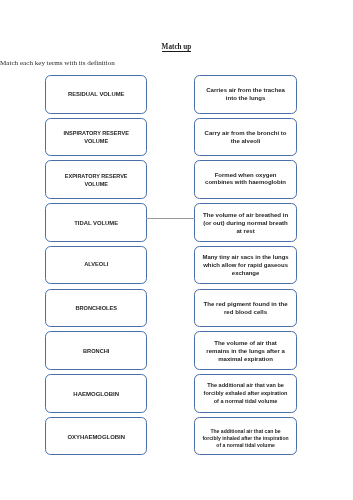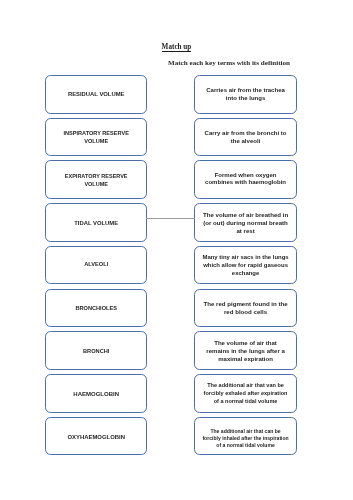--- a/index.html
+++ b/index.html
@@ -5,22 +5,22 @@
   html,body{margin:0;padding:0;}
   body{width:353px;height:500px;background:#ffffff;overflow:hidden;
        font-family:"Liberation Sans",sans-serif;}
   .page{position:relative;width:353px;height:500px;
         transform:translateZ(0);will-change:opacity;}
   .title{position:absolute;left:0;width:353px;text-align:center;
          font-family:"Liberation Serif",serif;font-weight:700;color:rgba(28,28,28,0.99);
          top:43.2px;font-size:7.2px;line-height:8px;}
   .title u{text-decoration:none;}
   .title-rule{position:absolute;height:1px;background:#1c1c1c;top:50.6px;}
-  .subtitle{position:absolute;left:0;width:290px;text-align:right;
-            font-family:"Liberation Serif",serif;font-weight:700;color:rgba(39,39,39,0.99);
+  .subtitle{position:absolute;left:0;width:290px;text-align:left;
+            font-family:"Liberation Serif",serif;font-weight:400;color:rgba(39,39,39,0.99);
             top:59px;font-size:7.12px;line-height:8px;}
   .box{position:absolute;box-sizing:border-box;border:1px solid #4a6ea8;
        border-radius:5.6px;background:#ffffff;display:flex;align-items:center;
        justify-content:center;text-align:center;color:rgba(28,28,28,0.99);font-weight:700;
        width:102.5px;}
   .term-box{left:44.95px;}
   .definition-box{left:194.3px;}
   .box .txt{display:block;width:100%;white-space:pre;position:relative;}
   .connector{position:absolute;height:1px;background:#9a9a9a;
              left:146.45px;width:48.35px;top:218.2px;}

